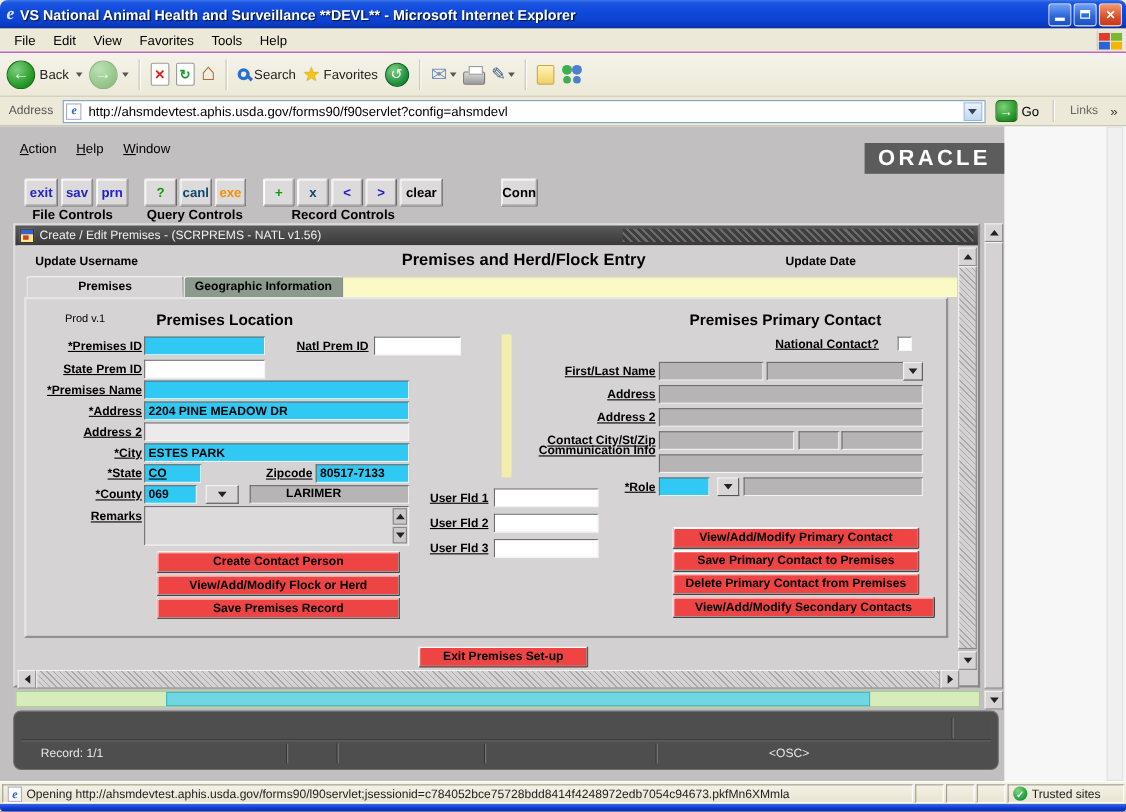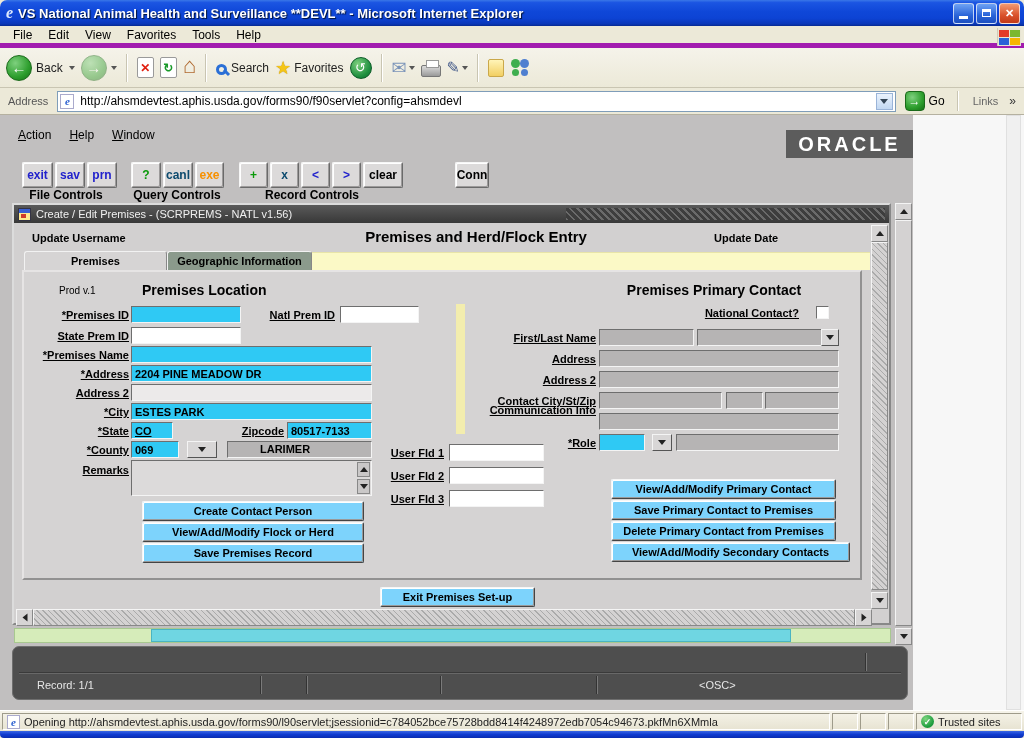--- a/index.html
+++ b/index.html
@@ -14,21 +14,21 @@
   .wtitle{color:#fff;font:bold 13px "Liberation Sans",sans-serif;text-shadow:1px 1px 1px #013;flex:1;white-space:nowrap;overflow:hidden;}
   .wbtns{display:flex;gap:2px;}
   .wb{width:21px;height:21px;border:1px solid rgba(255,255,255,.7);border-radius:3px;
     display:flex;align-items:center;justify-content:center;color:#fff;font:bold 11px "Liberation Sans",sans-serif;
     background:linear-gradient(180deg,#6ea2f4,#2a64d8 60%,#1c4fc0);}
   .wb.close{background:linear-gradient(180deg,#f29a70,#d9512a 60%,#c23a18);}
   .wb .minbar{width:9px;height:3px;background:#fff;margin-top:8px;}
   .wb .rest{width:9px;height:8px;border:1px solid #fff;border-top-width:3px;}
 
   
-  .menubar{position:absolute;left:0;top:26px;width:1024px;height:22px;background:#ece9d8;border-bottom:5px solid #a21caf;
+  .menubar{position:absolute;left:0;top:26px;width:1024px;height:22px;background:#ece9d8;border-bottom:1px solid #a21caf;
     display:flex;align-items:center;padding-left:6px;gap:2px;}
   .mitem{font-size:12px;color:#000;padding:2px 7px;}
   .winlogo{position:absolute;right:3px;top:2px;width:24px;height:18px;background:#e8e5d4;border-left:1px solid #cfcbb8;
     display:grid;grid-template-columns:10px 10px;grid-template-rows:7px 7px;gap:1px;padding:1px;align-content:center;justify-content:center;}
   .winlogo i{display:block;}
 
   
   .toolbar{position:absolute;left:0;top:48px;width:1024px;height:40px;background:linear-gradient(180deg,#f5f3ea,#ece9d8);
     border-bottom:1px solid #c9c5b2;display:flex;align-items:center;padding:0 6px;gap:6px;font-size:12px;color:#222;}
   .tsep{width:2px;height:28px;border-left:1px solid #c9c5b2;border-right:1px solid #fff;margin:0 3px;}
@@ -118,21 +118,21 @@
   input.f{font-weight:bold;}
   .cy{background:#2fc9f4;}
   .gyf{background:#b6b4b4;padding-left:32px;}
   .ltf{background:#eceaea;}
   .ta{position:absolute;background:#dcdada;border:1px solid;border-color:#6e6e6e #f4f4f4 #f4f4f4 #6e6e6e;}
   .mini{position:absolute;width:13px;height:15px;background:#cac8c8;border:1px solid #888;display:flex;align-items:center;justify-content:center;}
   .dd{position:absolute;height:17px;background:#d8d6d6;border:1px solid #555;border-top-color:#f4f4f4;border-left-color:#f4f4f4;
     display:flex;align-items:center;justify-content:center;}
   .tri-dn{width:0;height:0;border:4px solid transparent;border-top:5px solid #222;margin-top:4px;}
   .tri-up2{width:0;height:0;border:4px solid transparent;border-bottom:5px solid #222;margin-bottom:4px;}
-  .fbtn{position:absolute;height:20px;background:#7dd3fc;border:1px solid #444;border-top-color:#f6f6f6;border-left-color:#f6f6f6;
+  .fbtn{position:absolute;height:20px;background:#ef4444;border:1px solid #444;border-top-color:#f6f6f6;border-left-color:#f6f6f6;
     box-shadow:inset -1px -1px 0 #999,inset 1px 1px 0 #fff;display:flex;align-items:center;justify-content:center;
     font:bold 11px "Liberation Sans",sans-serif;border-radius:2px;}
   .chk{position:absolute;width:13px;height:13px;background:#fff;border:1px solid;border-color:#6e6e6e #f4f4f4 #f4f4f4 #6e6e6e;}
   .ydiv{position:absolute;background:#f3edae;}
 
   
   .sbtn{position:absolute;background:#d6d4d4;border:1px solid #888;border-top-color:#f4f4f4;border-left-color:#f4f4f4;
     display:flex;align-items:center;justify-content:center;}
   .sbtrack{position:absolute;background:#bdbbbb;}
   .sbthumb{position:absolute;background:#d4d2d2;border:1px solid #888;border-top-color:#f4f4f4;border-left-color:#f4f4f4;}
@@ -202,21 +202,21 @@
     </span>
     <span style="display:flex;align-items:center;gap:2px">
       <span class="circ dis">→</span>
       <span class="caret"></span>
     </span>
     <span class="tsep"></span>
     <span class="doc" style="color:#e02010">✕</span>
     <span class="doc" style="color:#1a9a2a">↻</span>
     <span style="font-size:22px;color:#b06a30;margin-top:-4px">⌂</span>
     <span class="tsep"></span>
-    <span style="display:flex;align-items:flex-end">
+    <span style="display:flex;align-items:center">
       <span class="mag"></span>
       <span>Search</span>
     </span>
     <span style="display:flex;align-items:center">
       <span class="star">★</span>
       <span>Favorites</span>
     </span>
     <span class="hist">↺</span>
     <span class="tsep"></span>
     <span style="display:flex;align-items:center">
@@ -319,21 +319,21 @@
               <div class="rlbl" style="left:5px;top:96px;width:100px">*Address</div>
               <input class="f cy" style="left: 107px; top: 93px; width: 241px;" value="2204 PINE MEADOW DR">
 
               <div class="rlbl" style="left:5px;top:115px;width:100px">Address 2</div>
               <input class="f ltf" style="left: 107px; top: 112px; width: 241px;" value="">
 
               <div class="rlbl" style="left:5px;top:134px;width:100px">*City</div>
               <input class="f cy" style="left: 107px; top: 131px; width: 241px;" value="ESTES PARK">
 
               <div class="rlbl" style="left:5px;top:153px;width:100px">*State</div>
-              <input class="f cy" style="left: 107px; top: 150px; width: 42px; text-decoration: underline;" value="CO">
+              <input class="f cy" style="left: 107px; top: 150px; width: 52px; text-decoration: underline;" value="CO">
               <div class="rlbl" style="left:185px;top:153px;width:75px">Zipcode</div>
               <input class="f cy" style="left: 263px; top: 150px; width: 85px;" value="80517-7133">
 
               <div class="rlbl" style="left:5px;top:172px;width:100px">*County</div>
               <input class="f cy" style="left: 107px; top: 169px; width: 48px;" value="069">
               <div class="dd" style="left:163px;top:169px;width:30px">
                   <span class="tri-dn"></span>
                 </div>
               <div class="f gyf" style="left:203px;top:169px;width:145px">LARIMER</div>
 

